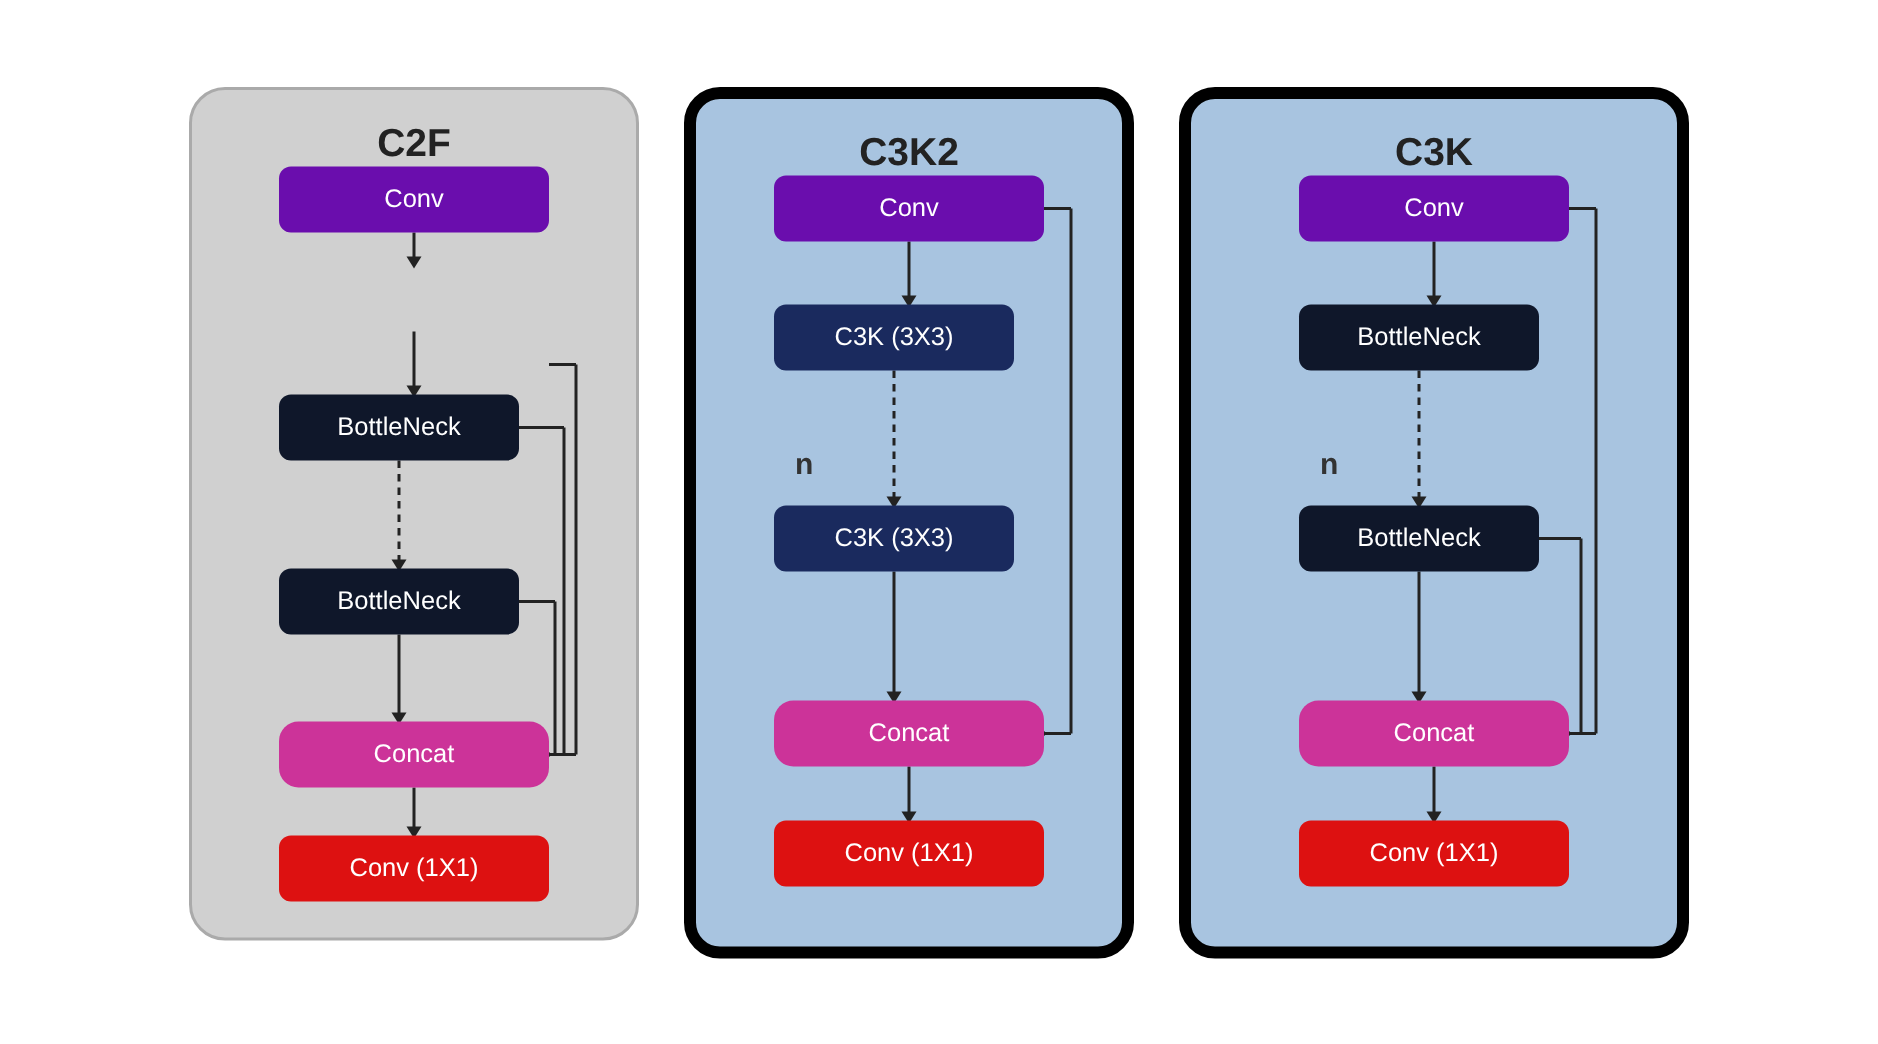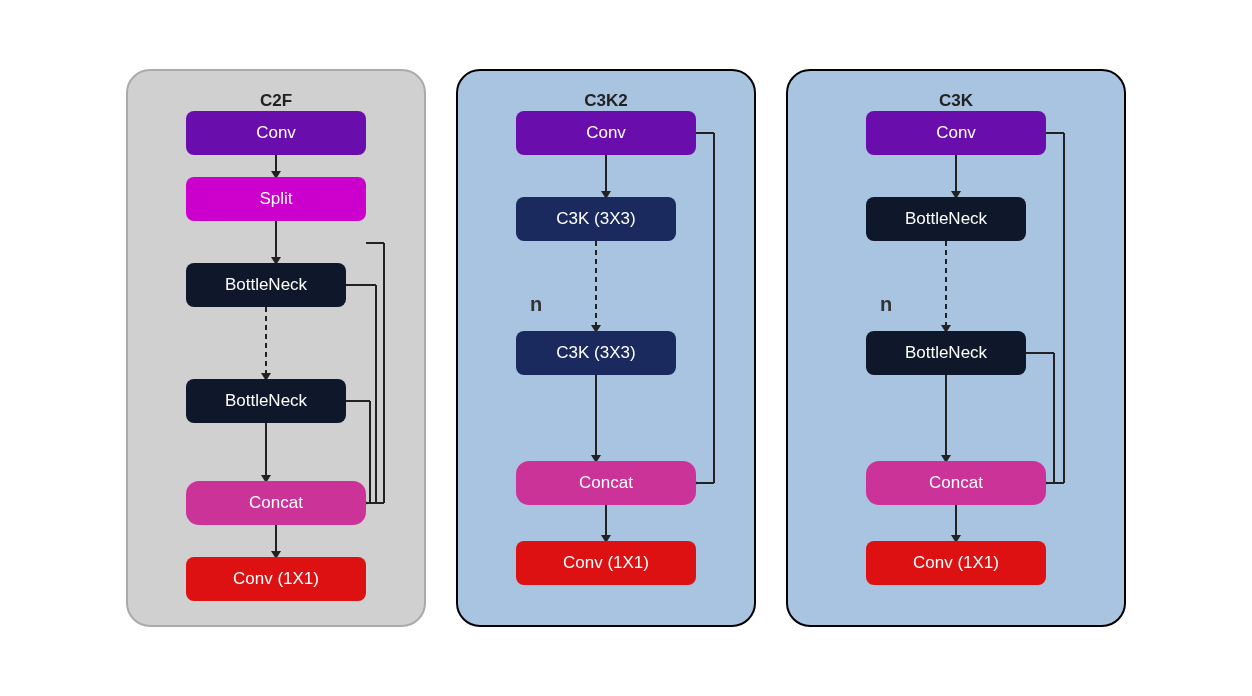--- a/index.html
+++ b/index.html
@@ -26,24 +26,24 @@
       align-items: center;
       position: relative;
       min-width: 280px;
     }
     .diagram-box.gray {
       background: #d0d0d0;
       border: 2px solid #aaa;
     }
     .diagram-box.blue {
       background: #a8c4e0;
-      border: 2px solid #000000;
+      border: 8px solid #000000;
     }
     .diagram-title {
-      font-size: 17px;
+      font-size: 26px;
       font-weight: bold;
       color: #222;
     }
     .block {
       width: 180px;
       height: 44px;
       border-radius: 8px;
       display: flex;
       align-items: center;
       justify-content: center;
@@ -67,23 +67,20 @@
 
   <div class="diagram-box gray" style="width:300px;">
     <div class="diagram-title">C2F</div>
 
     <div style="position:relative; width:240px; height:490px;">
 
       <div class="block purple" style="position:absolute; top:0; left:30px; width:180px;">
         <span>Conv</span>
       </div>
 
-      <div class="block magenta" style="position:absolute; top:66px; left:30px; width:180px;">
-        <span>Split</span>
-      </div>
 
       <div class="block green" style="position:absolute; top:152px; left:30px; width:160px;">
         <span>BottleNeck</span>
       </div>
 
       <div class="block green" style="position:absolute; top:268px; left:30px; width:160px;">
         <span>BottleNeck</span>
       </div>
 
       <div class="block pink" style="position:absolute; top:370px; left:30px; width:180px;">

